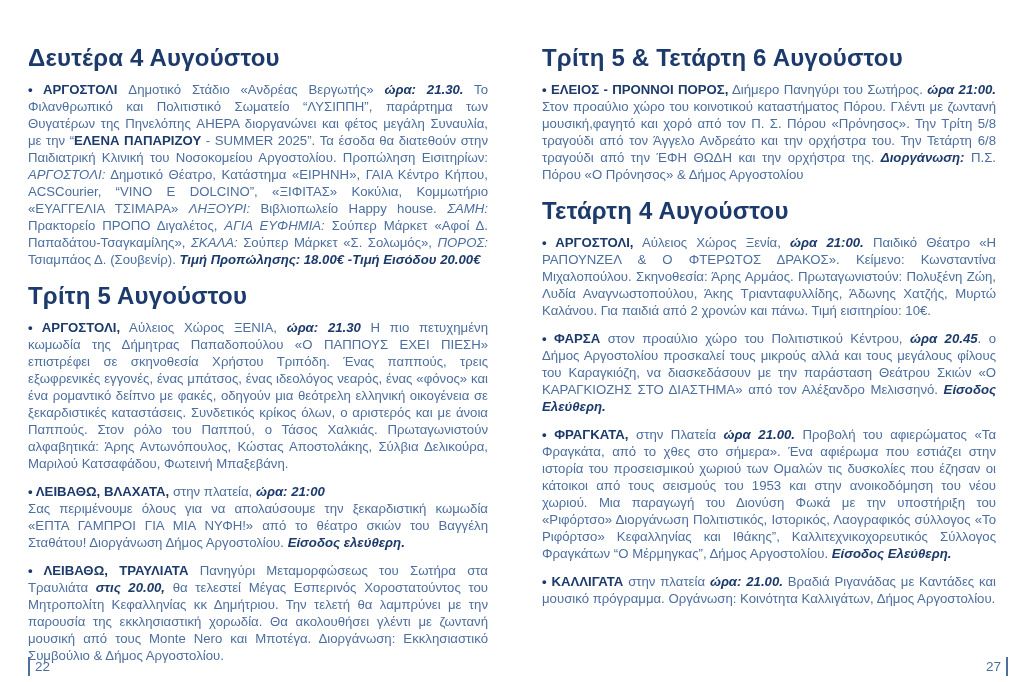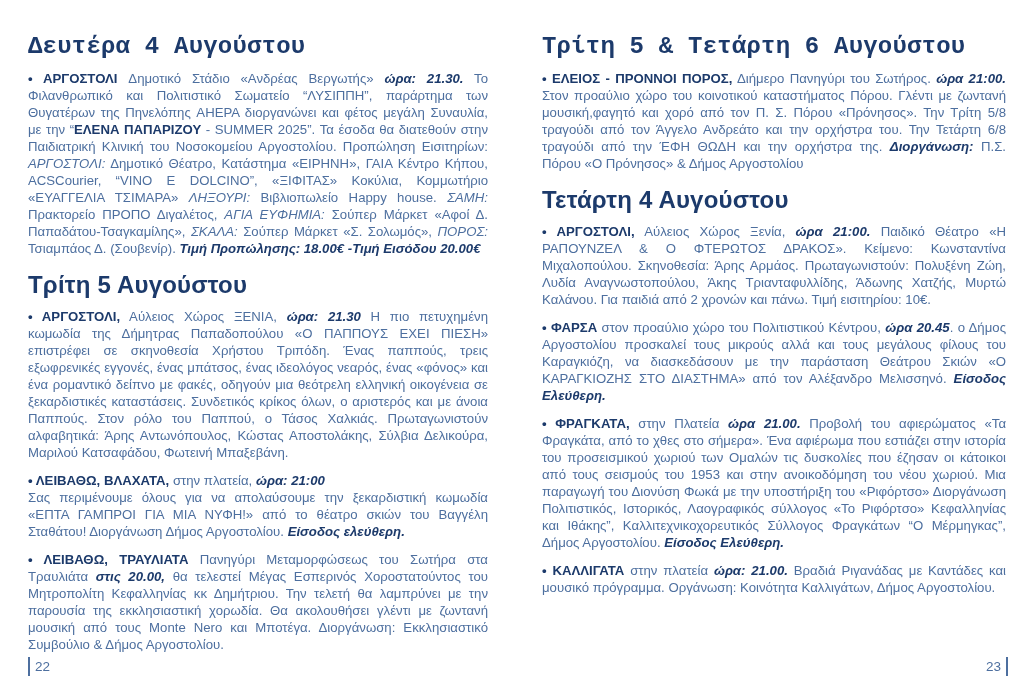--- a/index.html
+++ b/index.html
@@ -18,31 +18,31 @@
     display: flex;
     width: 1024px; height: 682px;
     background: var(--bg);
   }
   .page {
     position: relative;
     width: 512px; height: 682px;
     overflow: hidden;
   }
   .page-left  { padding: 30px 24px 36px 28px; }
-  .page-right { padding: 30px 18px 36px 30px; }
+  .page-right { padding: 30px 28px 36px 30px; }
 
   .section-heading {
     font-size: 24px;
     font-weight: bold;
     color: var(--navy);
     margin: 15px 0 10px 0;
     line-height: 26px;
     letter-spacing: 0.2px;
   }
-  .section:first-child .section-heading { margin-top: 4px; font-family: Liberation Mono, monospace; }
+  .section:first-child .section-heading { margin-top: 15px; }
 
   .event {
     font-size: 13.2px;
     line-height: 17px;
     color: var(--blue);
     margin: 0 0 11px 0;
     text-align: justify;
   }
   .seg-normal { }
   .seg-bold { font-weight: bold; color: var(--navy); }
@@ -85,16 +85,16 @@
       <h1 class="section-heading">Τρίτη 5 &amp; Τετάρτη 6 Αυγούστου</h1>
       <p class="event"><span class="seg-bold">• ΕΛΕΙΟΣ - ΠΡΟΝΝΟΙ ΠΟΡΟΣ,</span><span class="seg-normal"> Διήμερο Πανηγύρι του Σωτήρος. </span><span class="seg-bolditalic">ώρα 21:00.</span><span class="seg-normal"> Στον προαύλιο χώρο του κοινοτικού καταστήματος Πόρου. Γλέντι με ζωντανή μουσική,φαγητό και χορό από τον Π. Σ. Πόρου «Πρόνησος». Την Τρίτη 5/8 τραγούδι από τον Άγγελο Ανδρεάτο και την ορχήστρα του. Την Τετάρτη 6/8 τραγούδι από την ΈΦΗ ΘΩΔΗ και την ορχήστρα της. </span><span class="seg-bolditalic">Διοργάνωση:</span><span class="seg-normal"> Π.Σ. Πόρου «Ο Πρόνησος» &amp; Δήμος Αργοστολίου</span></p>
     </div>
     <div class="section">
       <h1 class="section-heading">Τετάρτη 4 Αυγούστου</h1>
       <p class="event"><span class="seg-bold">• ΑΡΓΟΣΤΟΛΙ,</span><span class="seg-normal"> Αύλειος Χώρος Ξενία, </span><span class="seg-bolditalic">ώρα 21:00.</span><span class="seg-normal"> Παιδικό Θέατρο «Η ΡΑΠΟΥΝΖΕΛ &amp; Ο ΦΤΕΡΩΤΟΣ ΔΡΑΚΟΣ». Κείμενο: Κωνσταντίνα Μιχαλοπούλου. Σκηνοθεσία: Άρης Αρμάος. Πρωταγωνιστούν: Πολυξένη Ζώη, Λυδία Αναγνωστοπούλου, Άκης Τριανταφυλλίδης, Άδωνης Χατζής, Μυρτώ Καλάνου. Για παιδιά από 2 χρονών και πάνω. Τιμή εισιτηρίου: 10€.</span></p>
       <p class="event"><span class="seg-bold">• ΦΑΡΣΑ</span><span class="seg-normal"> στον προαύλιο χώρο του Πολιτιστικού Κέντρου, </span><span class="seg-bolditalic">ώρα 20.45</span><span class="seg-normal">. ο Δήμος Αργοστολίου προσκαλεί τους μικρούς αλλά και τους μεγάλους φίλους του Καραγκιόζη, να διασκεδάσουν με την παράσταση Θεάτρου Σκιών «Ο ΚΑΡΑΓΚΙΟΖΗΣ ΣΤΟ ΔΙΑΣΤΗΜΑ» από τον Αλέξανδρο Μελισσηνό. </span><span class="seg-bolditalic">Είσοδος Ελεύθερη.</span></p>
       <p class="event"><span class="seg-bold">• ΦΡΑΓΚΑΤΑ,</span><span class="seg-normal"> στην Πλατεία </span><span class="seg-bolditalic">ώρα 21.00.</span><span class="seg-normal"> Προβολή του αφιερώματος «Τα Φραγκάτα, από το χθες στο σήμερα». Ένα αφιέρωμα που εστιάζει στην ιστορία του προσεισμικού χωριού των Ομαλών τις δυσκολίες που έζησαν οι κάτοικοι από τους σεισμούς του 1953 και στην ανοικοδόμηση του νέου χωριού. Μια παραγωγή του Διονύση Φωκά με την υποστήριξη του «Ριφόρτσο» Διοργάνωση Πολιτιστικός, Ιστορικός, Λαογραφικός σύλλογος «Το Ριφόρτσο» Κεφαλληνίας και Ιθάκης”, Καλλιτεχνικοχορευτικός Σύλλογος Φραγκάτων “Ο Μέρμηγκας”, Δήμος Αργοστολίου. </span><span class="seg-bolditalic">Είσοδος Ελεύθερη.</span></p>
       <p class="event"><span class="seg-bold">• ΚΑΛΛΙΓΑΤΑ</span><span class="seg-normal"> στην πλατεία </span><span class="seg-bolditalic">ώρα: 21.00.</span><span class="seg-normal"> Βραδιά Ριγανάδας με Καντάδες και μουσικό πρόγραμμα. Οργάνωση: Κοινότητα Καλλιγάτων, Δήμος Αργοστολίου.</span></p>
     </div>
-    <div class="page-number pn-right">23</div>
+    <div class="page-number pn-right">27</div>
   </div>
 
 </div>
 
 </body></html>

